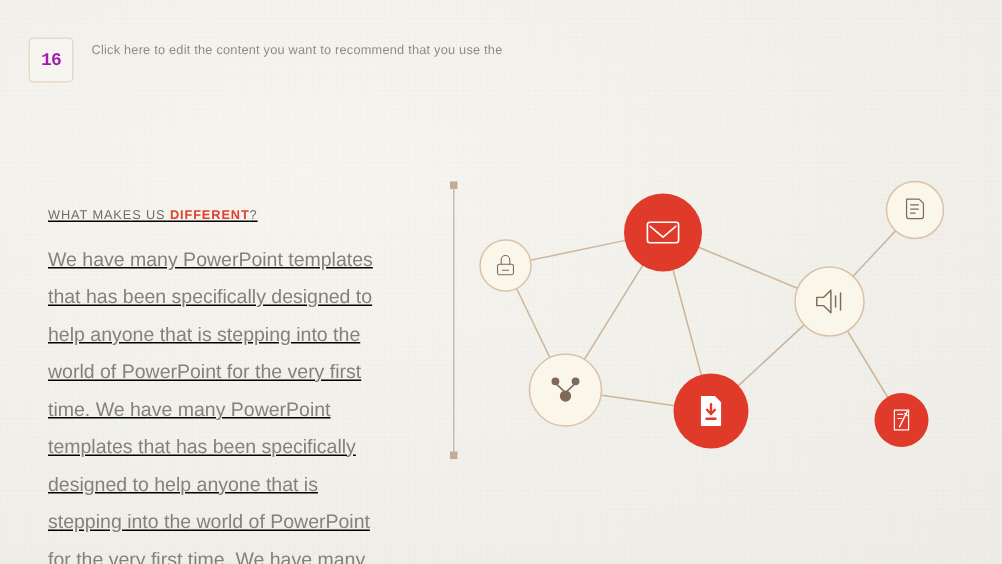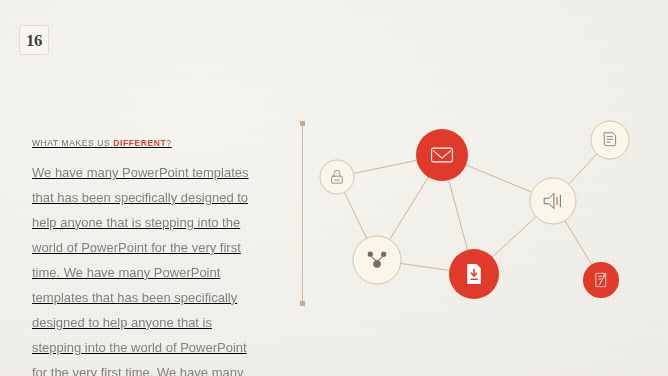--- a/index.html
+++ b/index.html
@@ -50,25 +50,25 @@
     border: 1px solid #e8d9c6;
     border-radius: 3px;
     background: #f7f5f0;
     display: flex;
     align-items: center;
     justify-content: center;
     box-sizing: border-box;
     flex: 0 0 auto;
   }
   #badge .num {
-    font-family: Liberation Serif, serif;
+    font-family: Liberation Mono, monospace;
     font-weight: bold;
-    font-size: 17px;
+    font-size: 12px;
     line-height: 1;
-    color: #404040;
+    color: #a21caf;
     letter-spacing: -0.5px;
   }
   #header-text {
     margin-left: 12px;
     padding-top: 0px;
   }
   #title-cn {
     font-family: "DejaVu Sans", sans-serif;
     font-size: 14px;
     font-weight: bold;
@@ -150,20 +150,21 @@
 </head>
 <body>
 
 <div id="slide">
 
   <div id="header">
     <div id="badge">
       <span class="num">16</span>
     </div>
     <div id="header-text">
+      <div id="title-en">Click here to edit the content you want to recommend that you use the</div>
     </div>
   </div>
 
   <div id="left-col">
     <div id="lead-heading">
       <span>WHAT MAKES US </span><span class="accent">DIFFERENT</span><span>?</span>
     </div>
     <p id="body-copy">We have many PowerPoint templates that has been specifically designed to help anyone that is stepping into the world of PowerPoint for the very first time. We have many PowerPoint templates that has been specifically designed to help anyone that is stepping into the world of PowerPoint for the very first time. We have many PowerPoint templates that has been specifically designed to help anyone that is stepping into the world of PowerPoint for the very first time. We have many PowerPoint templates that has been specifically designed to help anyone that is stepping into the world of PowerPoint for the very first time.</p>
   </div>
 

